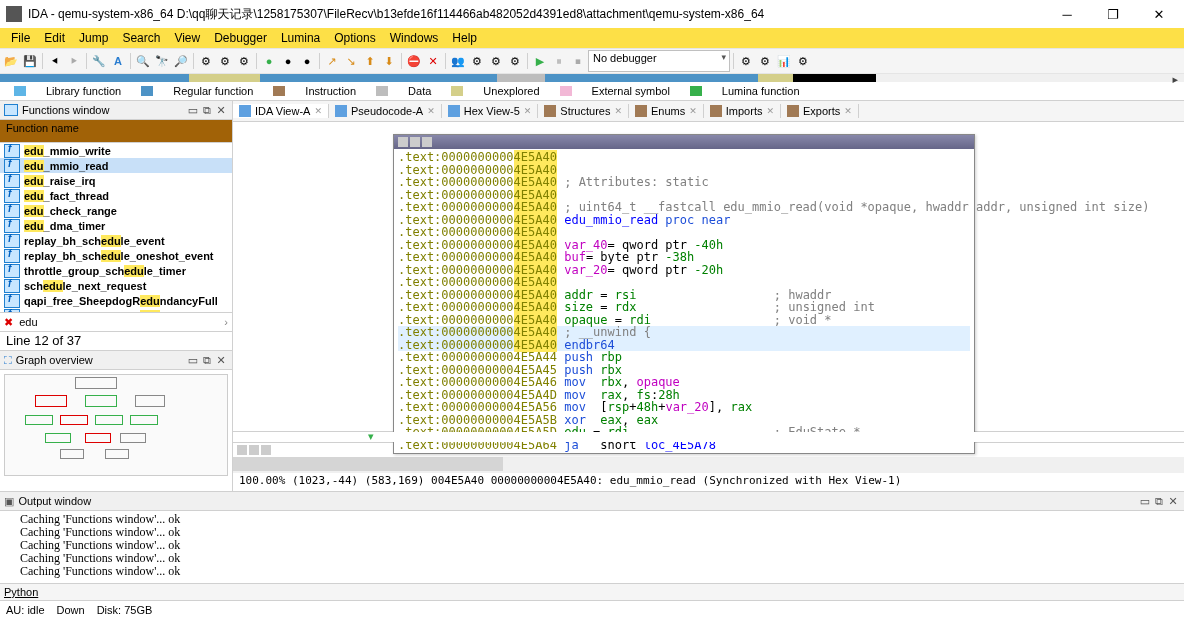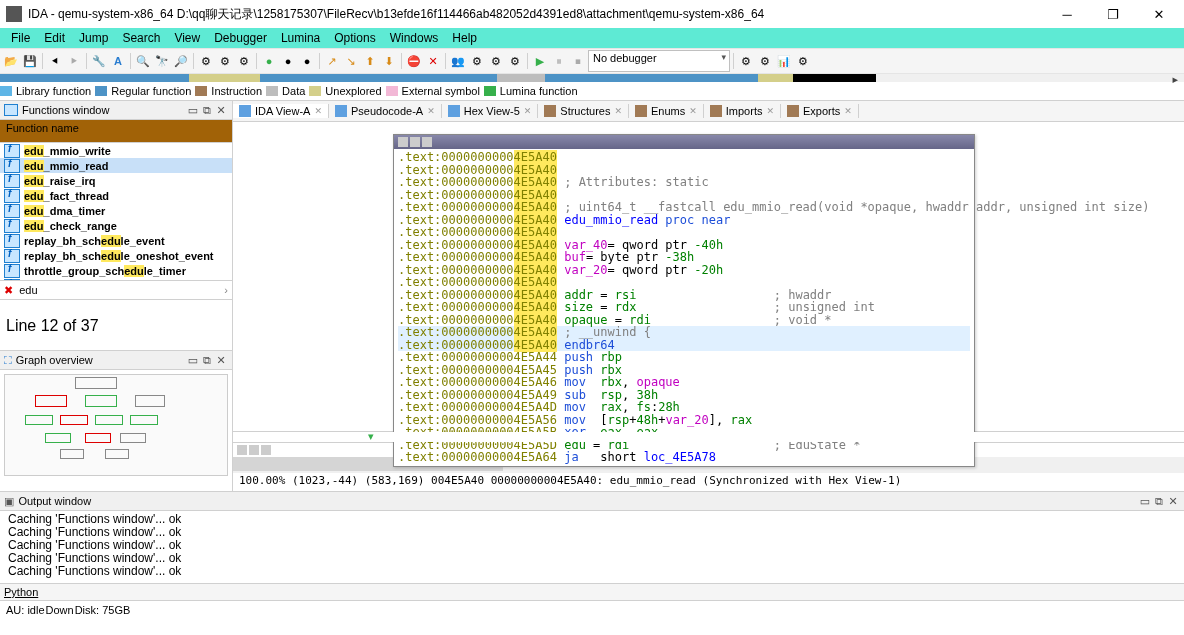--- a/index.html
+++ b/index.html
@@ -1,46 +1,46 @@
 <!DOCTYPE html>
 <html><head>
 <meta charset="utf-8">
 <style>
 html,body{margin:0;padding:0;font-family:"Segoe UI",Tahoma,sans-serif;font-size:11px;color:#000;background:#fff;overflow:hidden;height:635px;width:1184px}
 .titlebar{height:28px;background:#fff;display:flex;align-items:center;padding:0 2px;border-bottom:0}
 .titlebar .ticon{width:16px;height:16px;background:#555;margin:0 6px 0 4px;display:inline-block}
 .titlebar .ttext{flex:1;font-size:12px;color:#000;white-space:nowrap;overflow:hidden}
 .winbtns{display:flex}
 .winbtn{width:46px;height:28px;display:flex;align-items:center;justify-content:center;font-size:13px;color:#000}
-.menubar{height:20px;display:flex;align-items:center;padding:0 4px;background:#5eead4;font-size:12px}
+.menubar{height:20px;display:flex;align-items:center;padding:0 4px;background:#fde047;font-size:12px}
 .menubar span{padding:1px 7px}
 .toolbar{height:24px;display:flex;align-items:center;padding:0 2px;background:#f5f5f5;border-top:1px solid #e5e5e5;border-bottom:1px solid #e5e5e5;gap:1px}
 .tbico{width:18px;height:18px;display:flex;align-items:center;justify-content:center;font-size:11px}
 .tbsep{width:1px;height:16px;background:#d0d0d0;margin:0 2px}
 .combo{height:18px;font-size:11px;border:1px solid #c0c0c0;background:#fff;padding:1px 16px 1px 4px;position:relative}
 .combo::after{content:"▾";position:absolute;right:3px;top:1px;font-size:9px;color:#555}
 .colorbar{height:8px;display:flex;position:relative}
 .colorbar>div{height:8px}
-.legend{height:18px;display:flex;align-items:center;padding:0 0;gap:4px;font-size:11px}
+.legend{height:18px;display:flex;align-items:center;padding:0 14px;gap:20px;font-size:11px}
 .legend .sw{width:12px;height:10px;display:inline-block}
 .main{display:flex;height:390px;border-top:1px solid #d0d0d0}
 .leftcol{width:232px;display:flex;flex-direction:column;border-right:1px solid #d0d0d0}
 .panetitle{height:18px;background:#f0f0f0;border-bottom:1px solid #d0d0d0;display:flex;align-items:center;padding:0 4px;font-size:11px}
 .panetitle .spacer{flex:1}
 .panetitle .pbtn{width:14px;text-align:center;color:#555}
 .fnhdr{height:18px;background:#a16207;border-bottom:1px solid #d0d0d0;padding:2px 6px;font-size:11px}
 .fnlist{flex:1;overflow-y:auto;overflow-x:hidden}
 .fnrow{display:flex;align-items:center;height:15px;padding:0 4px;white-space:nowrap}
 .fnrow .fi{width:14px;height:12px;display:inline-block;margin-right:4px;background:#c8e6ff;border:1px solid #2080d0;position:relative;flex-shrink:0}
 .fnrow .fi::after{content:"f";position:absolute;left:3px;top:-2px;font-size:10px;font-style:italic;color:#0060c0;font-weight:bold}
 .hl{background:#ffe95e}
 .fnfilter{height:18px;border-top:1px solid #d0d0d0;display:flex;align-items:center;padding:0 4px}
 .fnfilter .xx{color:#d00;margin-right:4px}
 .fnfilter input{border:0;outline:0;flex:1;font-size:11px}
-.fnstatus{height:16px;padding:17px 6px;font-size:16px;border-top:1px solid #d0d0d0}
+.fnstatus{height:16px;padding:1px 6px;font-size:13px;border-top:1px solid #d0d0d0}
 .graphov{height:140px;border-top:1px solid #d0d0d0}
 .gobox{height:100px;margin:4px;border:1px solid #ccc;background:#fafafa;position:relative;overflow:hidden}
 .gr{position:absolute;border:1px solid}
 .rightcol{flex:1;display:flex;flex-direction:column}
 .tabs{height:20px;display:flex;align-items:center;background:#f5f5f5;border-bottom:1px solid #d0d0d0;font-size:11px}
 .tab{display:flex;align-items:center;padding:1px 6px;gap:4px;border-right:1px solid #d0d0d0}
 .tab.active{background:#fff}
 .tab .tico{width:12px;height:12px;display:inline-block}
 .tab .tx{color:#999;font-size:9px}
 .ida-view{flex:1;background:#fff;position:relative;border-bottom:1px solid #d0d0d0}
@@ -56,23 +56,23 @@
 .c-reg{color:#008000}
 .c-num{color:#008000}
 .c-name{color:#0000ff}
 .c-var{color:#c000c0}
 .c-lbl{color:#000}
 .caretline{background:#e0f0ff}
 .nav2{height:10px;background:#fff}
 .hslider{height:16px;background:#f0f0f0}
 .vstat{height:16px;padding:1px 6px;font-family:Consolas,monospace;font-size:11px}
 .output{border-top:1px solid #d0d0d0}
-.outbody{font-family:Liberation Sans, sans-serif;font-size:12px;line-height:13px;padding:2px 8px;height:68px;overflow:hidden}
+.outbody{font-family:Liberation Serif, serif;font-size:12px;line-height:13px;padding:2px 20px;height:68px;overflow:hidden}
 .pyline{height:16px;display:flex;align-items:center;padding:0 4px;background:#f5f5f5;border-top:1px solid #d0d0d0;font-size:11px}
-.statusbar{height:18px;display:flex;align-items:center;padding:0 6px;gap:1px;font-size:11px;border-top:1px solid #d0d0d0}
+.statusbar{height:18px;display:flex;align-items:center;padding:0 6px;gap:12px;font-size:11px;border-top:1px solid #d0d0d0}
 </style>
 </head>
 <body>
 
 <div class="titlebar">
   <span class="ticon"></span>
   <span class="ttext">IDA - qemu-system-x86_64 D:\qq聊天记录\1258175307\FileRecv\b13efde16f114466ab482052d4391ed8\attachment\qemu-system-x86_64</span>
   <div class="winbtns">
     <div class="winbtn">─</div>
     <div class="winbtn">❐</div>
@@ -191,25 +191,25 @@
         <div class="fnrow">
           <span class="fi"></span>
           <span><b></b><span class="hl"><b>edu</b></span><b>_raise_irq</b></span>
         </div>
         <div class="fnrow">
           <span class="fi"></span>
           <span><b></b><span class="hl"><b>edu</b></span><b>_fact_thread</b></span>
         </div>
         <div class="fnrow">
           <span class="fi"></span>
+          <span><b></b><span class="hl"><b>edu</b></span><b>_check_range</b></span>
+        </div>
+        <div class="fnrow">
+          <span class="fi"></span>
           <span><b></b><span class="hl"><b>edu</b></span><b>_dma_timer</b></span>
-        </div>
-        <div class="fnrow">
-          <span class="fi"></span>
-          <span><b></b><span class="hl"><b>edu</b></span><b>_check_range</b></span>
         </div>
         <div class="fnrow">
           <span class="fi"></span>
           <span><b>replay_bh_sch</b><span class="hl"><b>edu</b></span><b>le_event</b></span>
         </div>
         <div class="fnrow">
           <span class="fi"></span>
           <span><b>replay_bh_sch</b><span class="hl"><b>edu</b></span><b>le_oneshot_event</b></span>
         </div>
         <div class="fnrow">
@@ -320,21 +320,20 @@
             <div class="row"><span class="c-addr">.text:0000000000</span><span class="c-addr c-ahl">4E5A40</span> <span class="c-var">var_20</span><span class="c-lbl">= qword ptr <span class="c-num">-20h</span></span></div>
             <div class="row"><span class="c-addr">.text:0000000000</span><span class="c-addr c-ahl">4E5A40</span></div>
             <div class="row"><span class="c-addr">.text:0000000000</span><span class="c-addr c-ahl">4E5A40</span> <span class="c-reg">addr</span> = <span class="c-reg">rsi</span>                   <span class="c-comment">; hwaddr</span></div>
             <div class="row"><span class="c-addr">.text:0000000000</span><span class="c-addr c-ahl">4E5A40</span> <span class="c-reg">size</span> = <span class="c-reg">rdx</span>                   <span class="c-comment">; unsigned int</span></div>
             <div class="row"><span class="c-addr">.text:0000000000</span><span class="c-addr c-ahl">4E5A40</span> <span class="c-reg">opaque</span> = <span class="c-reg">rdi</span>                 <span class="c-comment">; void *</span></div>
             <div class="row caretline"><span class="c-addr">.text:0000000000</span><span class="c-addr c-ahl">4E5A40</span> <span class="c-comment">; __unwind {</span></div>
             <div class="row caretline"><span class="c-addr">.text:0000000000</span><span class="c-addr c-ahl">4E5A40</span> <span class="c-kw">endbr64</span></div>
             <div class="row"><span class="c-addr">.text:0000000000</span><span class="c-addr ">4E5A44</span> <span class="c-kw">push</span> <span class="c-reg">rbp</span></div>
             <div class="row"><span class="c-addr">.text:0000000000</span><span class="c-addr ">4E5A45</span> <span class="c-kw">push</span> <span class="c-reg">rbx</span></div>
             <div class="row"><span class="c-addr">.text:0000000000</span><span class="c-addr ">4E5A46</span> <span class="c-kw">mov</span>  <span class="c-reg">rbx</span>, <span class="c-var">opaque</span></div>
-            <div class="row"><span class="c-addr">.text:0000000000</span><span class="c-addr ">4E5A49</span> <span class="c-kw">sub</span>  <span class="c-reg">rsp</span>, <span class="c-num">38h</span></div>
             <div class="row"><span class="c-addr">.text:0000000000</span><span class="c-addr ">4E5A4D</span> <span class="c-kw">mov</span>  <span class="c-reg">rax</span>, <span class="c-reg">fs</span>:<span class="c-num">28h</span></div>
             <div class="row"><span class="c-addr">.text:0000000000</span><span class="c-addr ">4E5A56</span> <span class="c-kw">mov</span>  [<span class="c-reg">rsp</span>+<span class="c-num">48h</span>+<span class="c-var">var_20</span>], <span class="c-reg">rax</span></div>
             <div class="row"><span class="c-addr">.text:0000000000</span><span class="c-addr ">4E5A5B</span> <span class="c-kw">xor</span>  <span class="c-reg">eax</span>, <span class="c-reg">eax</span></div>
             <div class="row"><span class="c-addr">.text:0000000000</span><span class="c-addr ">4E5A5D</span> <span class="c-reg">edu</span> = <span class="c-reg">rdi</span>                    <span class="c-comment">; EduState *</span></div>
             <div class="row"><span class="c-addr">.text:0000000000</span><span class="c-addr ">4E5A64</span> <span class="c-kw">ja</span>   short <span class="c-name">loc_4E5A78</span></div>
           </div>
       </div>
     </div>
     <div class="nav2" style="position:relative">
       <div style="position:absolute;left:135px;top:-2px;color:#36b04b">▾</div>

